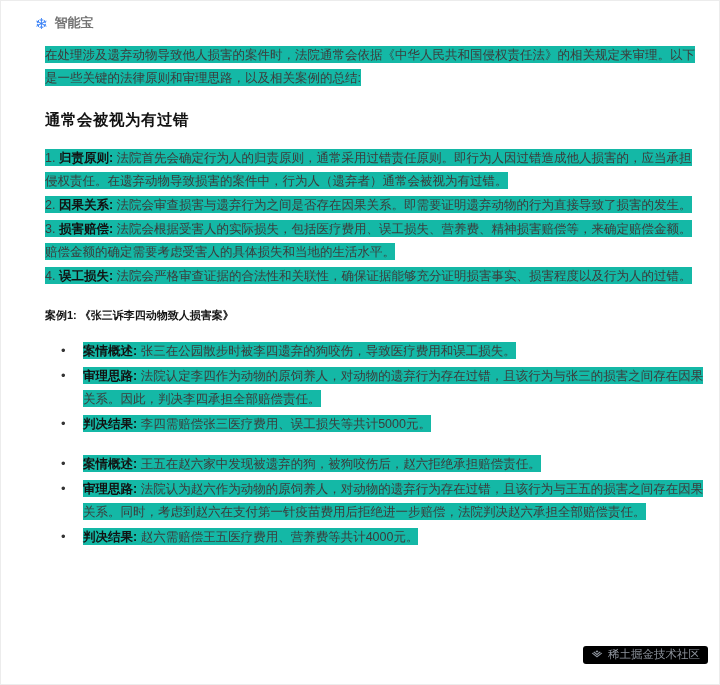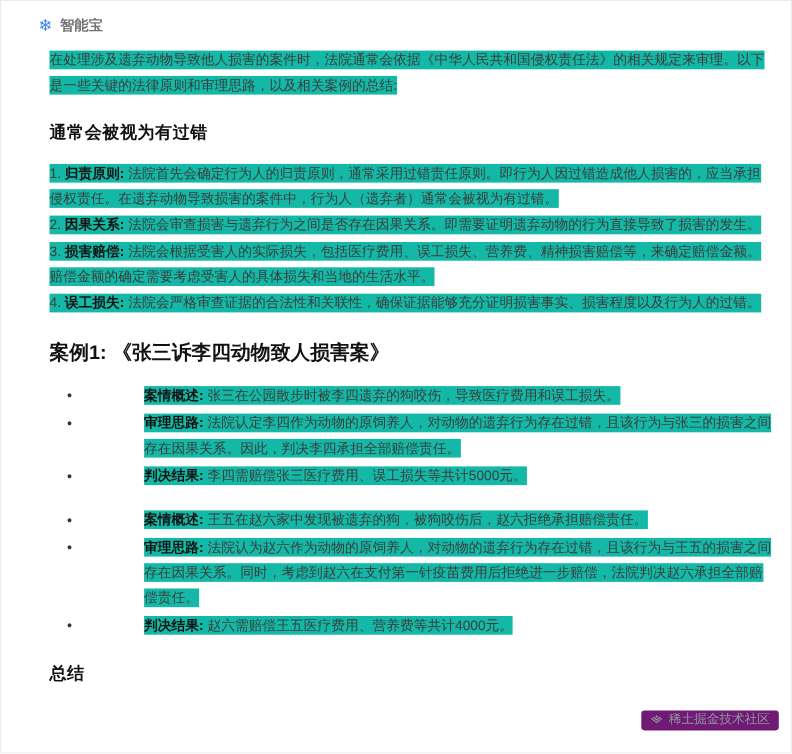--- a/index.html
+++ b/index.html
@@ -14,30 +14,30 @@
   .bot-icon { color:#3b82f6; font-size:15px; line-height:1; }
   .bot-name { font-size:13px; font-weight:700; color:#737373; }
 
   p.body { font-size:12.5px; line-height:23px; margin:0 0 1px; }
   .hl { background:#14b8a6; color:#3c3c3c; padding:1.5px 0; }
   .hl b { color:#121212; font-weight:700; }
 
   h2.sec { font-size:15.5px; font-weight:700; color:#121212; margin:21px 0 15px; letter-spacing:0.5px; }
   .item { margin-left:7px; }
 
-  .case-title { font-size:18px; font-weight:700; color:#121212; margin:21px 0 0; }
+  .case-title { font-size:11px; font-weight:700; color:#121212; margin:21px 0 0; }
   .bullets { margin-top:16px; }
   .bullet { display:flex; align-items:flex-start; margin:0 0 1px; }
   .dot { flex:none; width:10px; margin:0 12px 0 16px; font-size:13px; line-height:23px; color:#333; }
-  .bullet p.body { flex:1;margin-left:48px; }
+  .bullet p.body { flex:1; }
 
   .watermark {
     position:absolute; right:11px; bottom:20px;
     display:flex; align-items:center; gap:5px;
-    background:#701a75; border-radius:3px; padding:3px 8px;
+    background:#000000; border-radius:3px; padding:3px 8px;
     color:#8f959e; font-size:11.5px; line-height:1;
   }
   .wm-icon { display:inline-flex; }
 </style>
 </head>
 <body>
 
 <div class="page">
 
   <div class="bot-header">
@@ -124,21 +124,20 @@
     </div>
     <div class="bullet">
       <span class="dot">•</span>
       <p class="body"><span class="hl">
         <b>判决结果:</b>
         <span>赵六需赔偿王五医疗费用、营养费等共计4000元。</span>
       </span></p>
     </div>
   </div>
 
-  <h2 class="sec">总结</h2>
 
   <div class="watermark">
     <span class="wm-icon">
       <svg width="12" height="12" viewBox="0 0 24 24" fill="#8f959e" xmlns="http://www.w3.org/2000/svg">
         <path d="M12 2.5l3 2.3-3 2.4-3-2.4z"></path>
         <path d="M12 9.3L6.4 5l-2 1.5L12 12.4l7.6-5.9-2-1.5z"></path>
         <path d="M12 14.1L3.2 7.3 1.4 8.7 12 16.9l10.6-8.2-1.8-1.4z"></path>
       </svg>
     </span>
     <span>稀土掘金技术社区</span>

